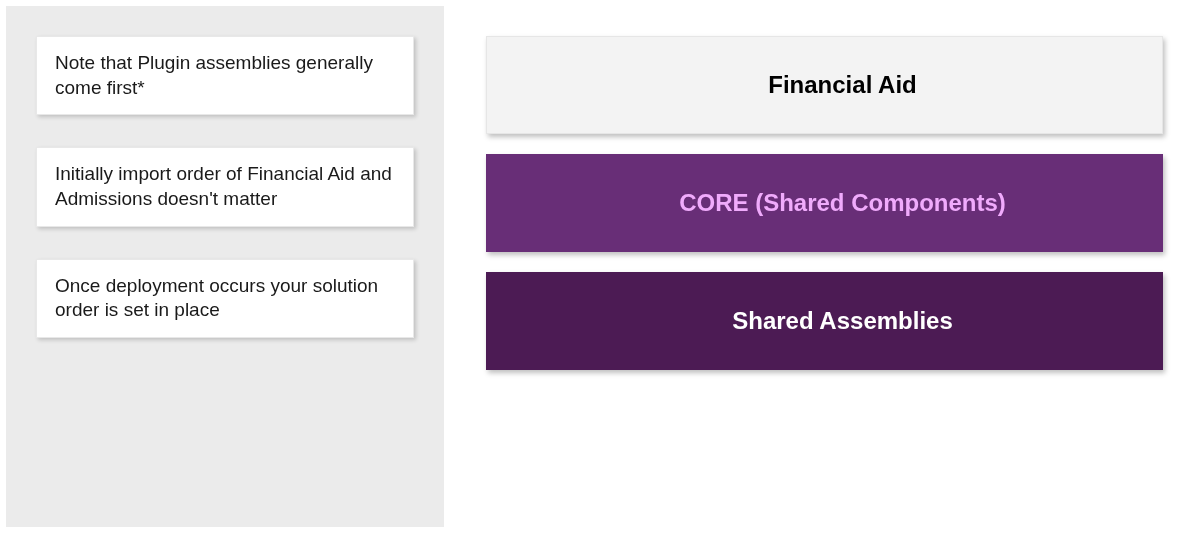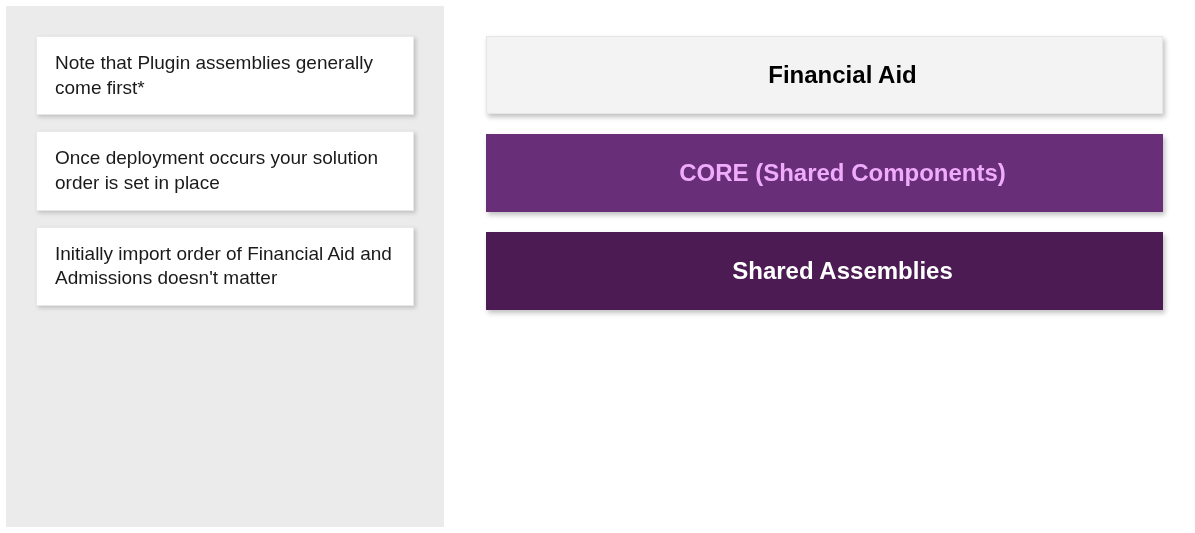--- a/index.html
+++ b/index.html
@@ -14,40 +14,40 @@
       height: 533px;
       display: flex;
       padding: 6px 0 6px 6px;
     }
     .left-panel {
       width: 438px;
       background: #ebebeb;
       padding: 30px 30px;
       display: flex;
       flex-direction: column;
-      gap: 16px;
+      gap: 32px;
     }
     .note-card {
       background: #ffffff;
       padding: 14px 18px;
       font-size: 19px;
       line-height: 1.3;
       color: #1a1a1a;
       box-shadow: 2px 2px 4px rgba(0,0,0,0.18);
       border: 1px solid #e8e8e8;
     }
     .right-panel {
       flex: 1;
       padding: 30px 32px 30px 42px;
       display: flex;
       flex-direction: column;
       gap: 20px;
     }
     .layer-block {
-      height: 78px;
+      height: 98px;
       display: flex;
       align-items: center;
       justify-content: center;
       font-size: 24px;
       font-weight: 600;
       box-shadow: 2px 3px 5px rgba(0,0,0,0.25);
       padding-left: 36px;
     }
     .layer-1 {
       background: #f3f3f3;
@@ -69,24 +69,24 @@
     }
   </style>
 </head>
 <body>
 
 <div class="left-panel">
   <div class="note-card">
     <span>Note that Plugin assemblies generally come first*</span>
   </div>
   <div class="note-card">
-    <span>Once deployment occurs your solution order is set in place</span>
+    <span>Initially import order of Financial Aid and Admissions doesn't matter</span>
   </div>
   <div class="note-card">
-    <span>Initially import order of Financial Aid and Admissions doesn't matter</span>
+    <span>Once deployment occurs your solution order is set in place</span>
   </div>
 </div>
 
 <div class="right-panel">
   <div class="layer-block layer-1">
     <span>Financial Aid</span>
   </div>
   <div class="layer-block layer-3">
     <span>CORE (Shared Components)</span>
   </div>

